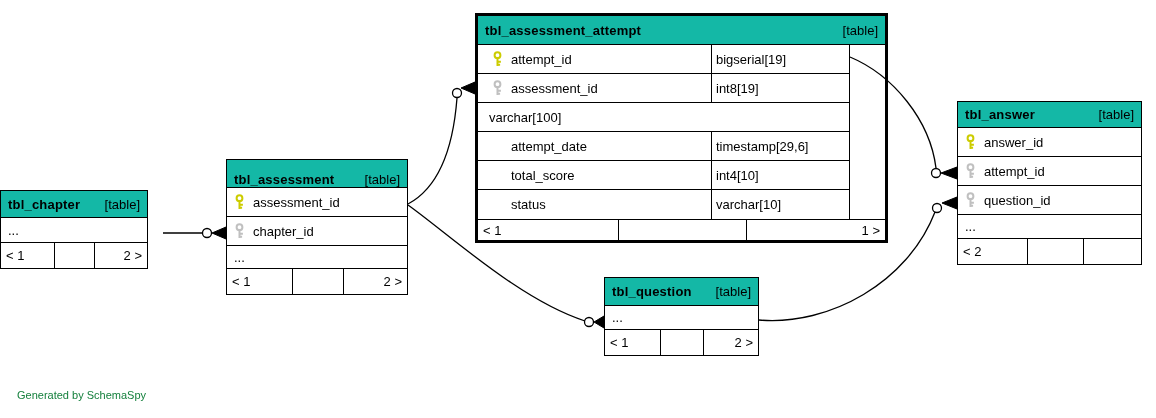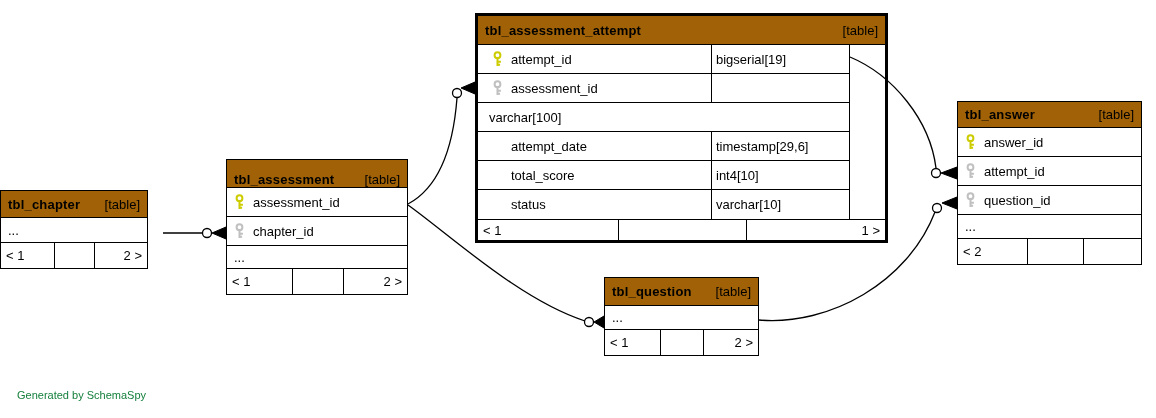--- a/index.html
+++ b/index.html
@@ -7,21 +7,21 @@
     position:relative;width:1156px;height:418px;background:#ffffff;overflow:hidden;
     font-family:"Liberation Sans", sans-serif;color:#000;
   }
   
   .tbl{
     position:absolute;background:#fff;border:1.5px solid #000;box-sizing:border-box;
     font-size:13px;z-index:1;
   }
   .tbl.focus{border-width:3px;}
   .hdr{
-    background:#a16207;border-bottom:1px solid #000;display:flex;align-items:center;
+    background:#14b8a6;border-bottom:1px solid #000;display:flex;align-items:center;
     justify-content:space-between;padding:0 7px;box-sizing:border-box;
   }
   .tname{font-weight:bold;letter-spacing:.2px;}
   .badge{font-weight:normal;padding-left:10px;}
   .row{
     display:flex;align-items:center;border-bottom:1px solid #000;box-sizing:border-box;
     padding-left:7px;
   }
   .row:last-of-type{}
   .keyslot{width:17px;display:inline-flex;align-items:center;justify-content:flex-start;flex:0 0 17px;}
@@ -156,20 +156,21 @@
         <div class="row">
           <span class="ncell">
               <span class="keyslot">
                 <svg class="key" width="11" height="16" viewBox="0 0 11 16">
                   <circle cx="5.5" cy="4.2" r="2.9" fill="none" stroke="#c0c0c0" stroke-width="2"></circle>
                   <path d="M5.5 7.2 V15 M5.5 10.8 h3.4 M5.5 13.8 h2.6" stroke="#c0c0c0" stroke-width="2" fill="none"></path>
                 </svg>
               </span>
               <span class="cname">assessment_id</span>
             </span>
+          <span class="tcell">int8[19]</span>
         </div>
         <div class="row">
           <span class="tcell">varchar[100]</span>
         </div>
         <div class="row">
           <span class="ncell">
               <span class="keyslot"></span>
               <span class="cname">attempt_date</span>
             </span>
           <span class="tcell">timestamp[29,6]</span>

